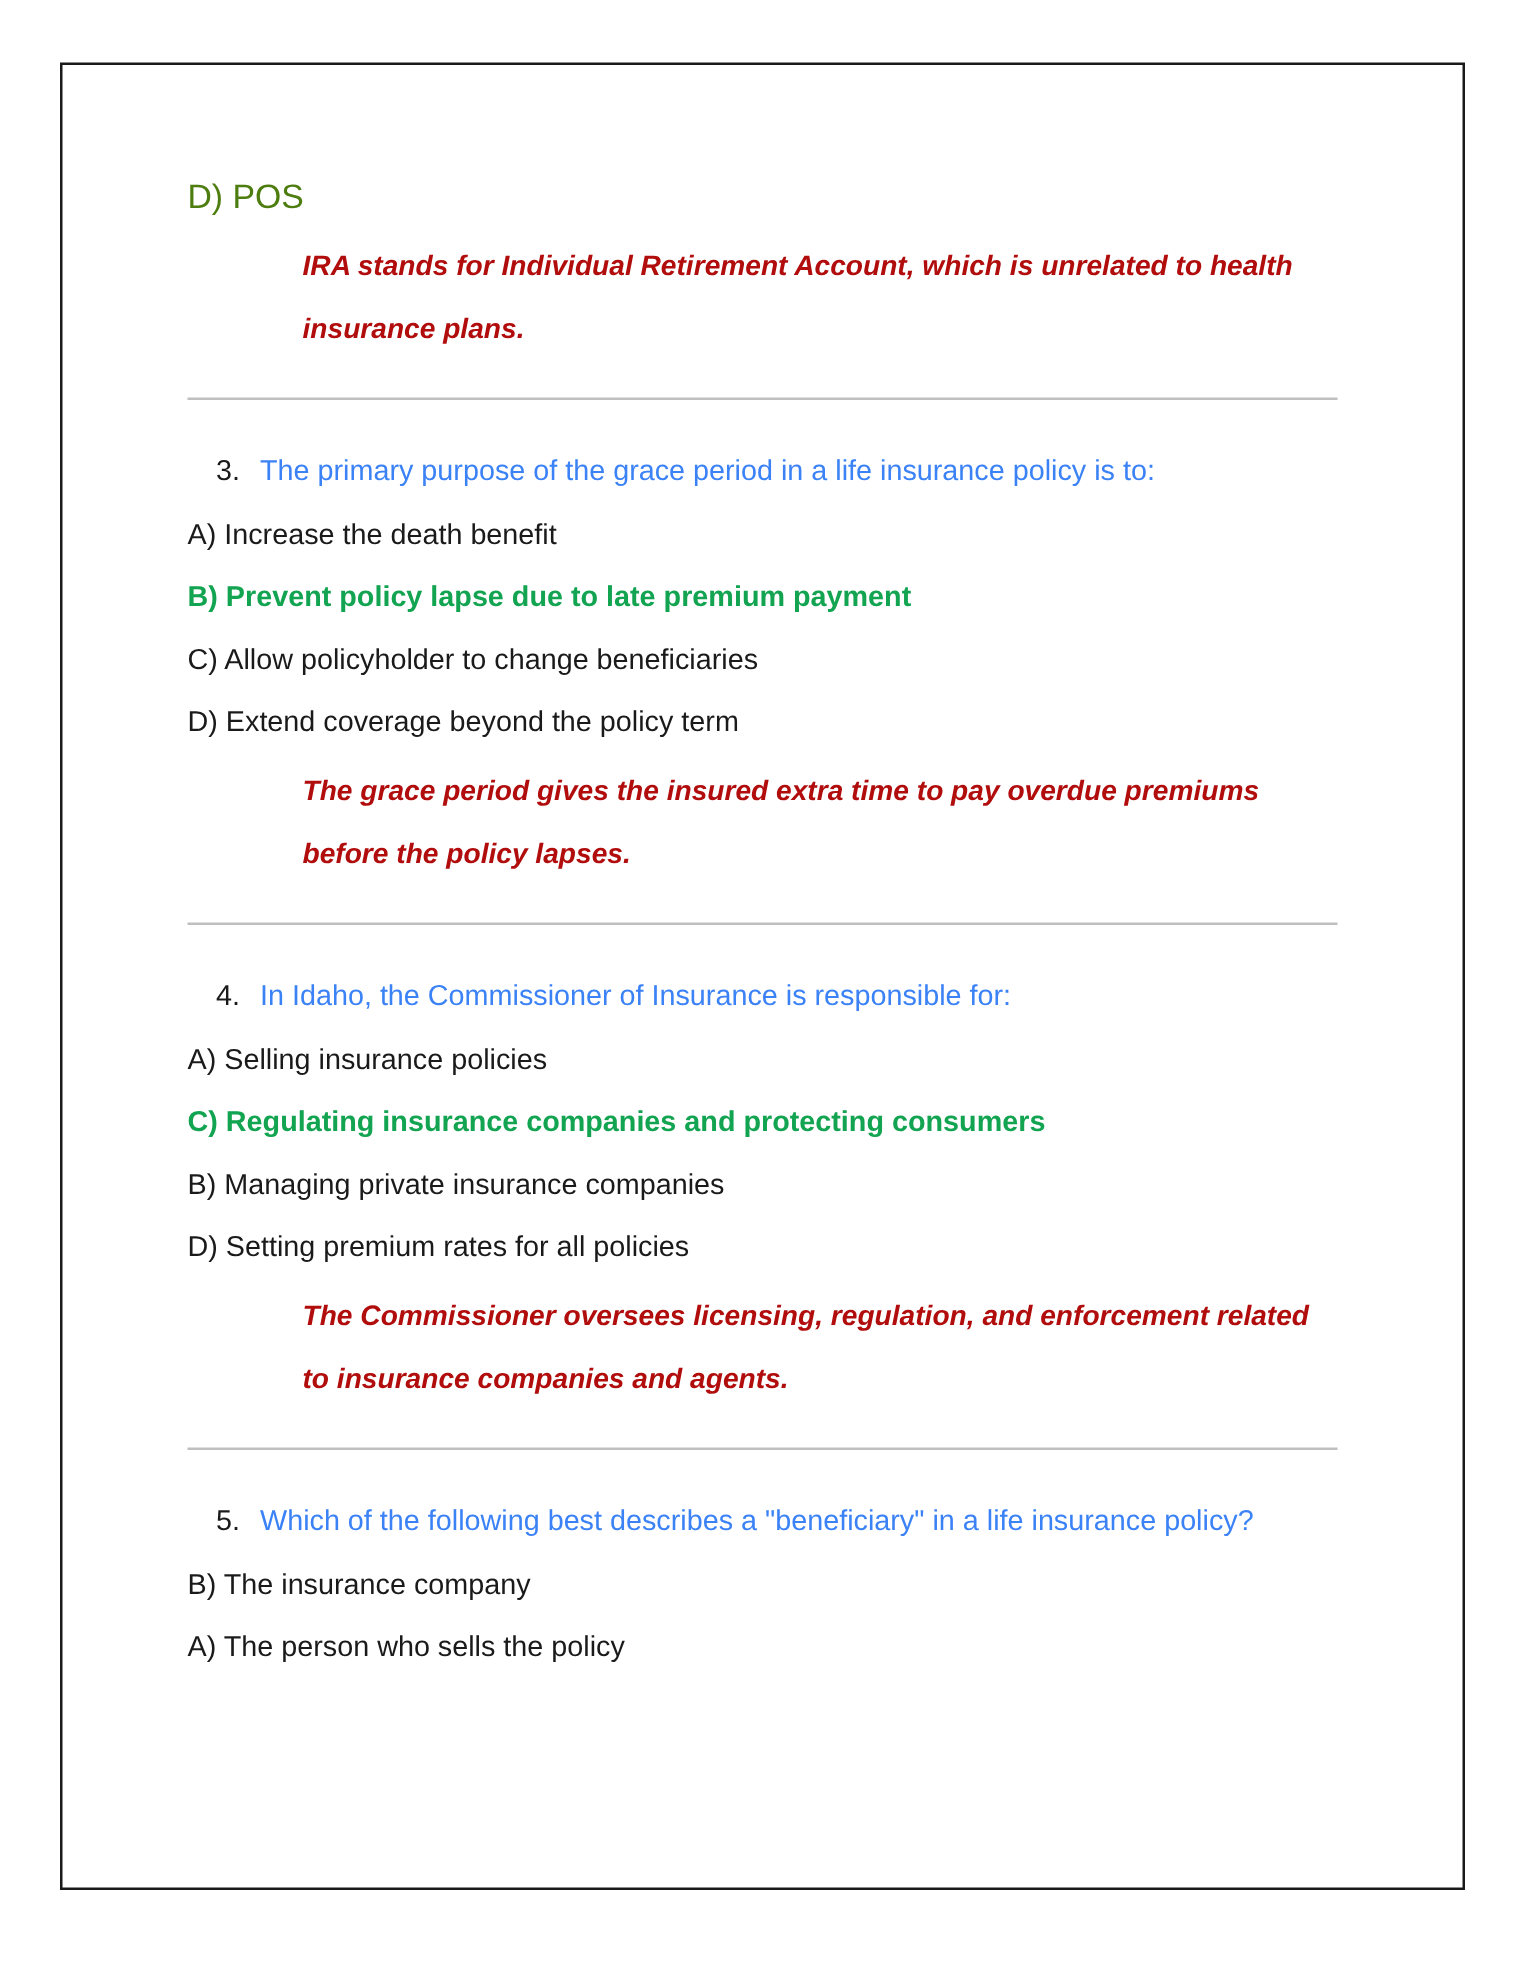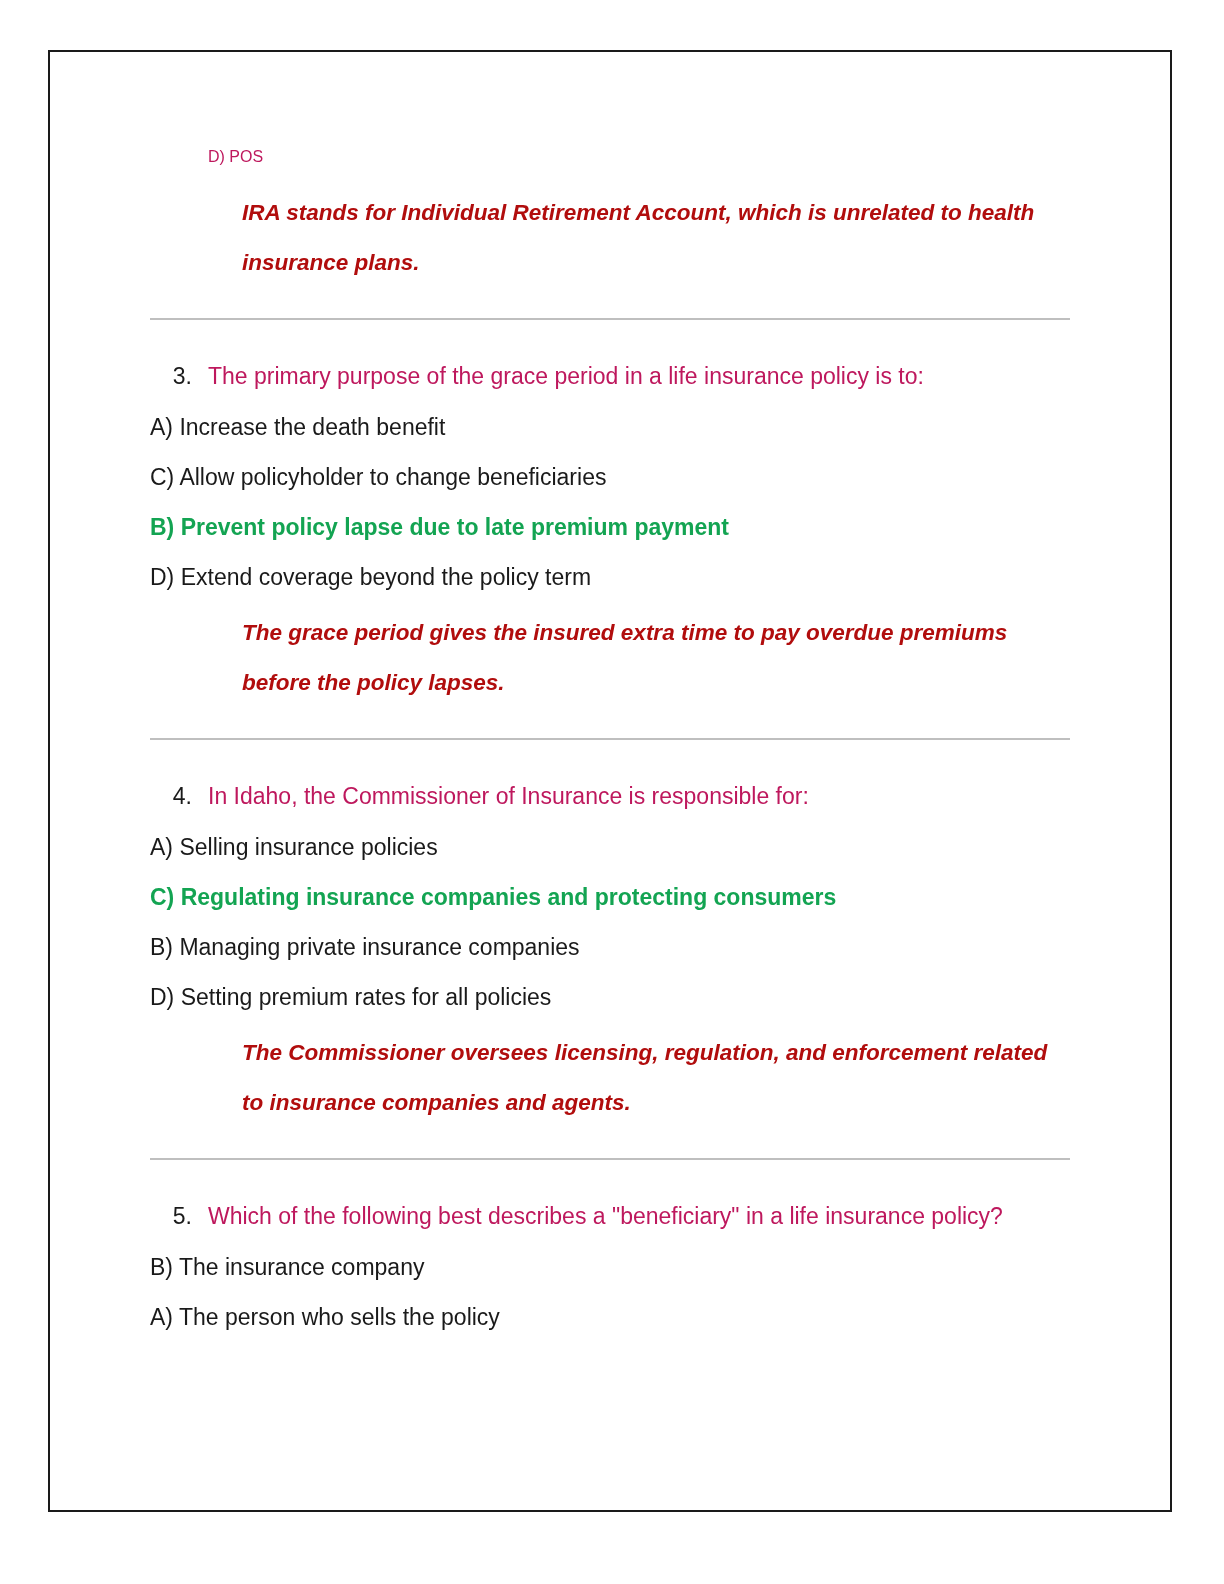--- a/index.html
+++ b/index.html
@@ -47,21 +47,21 @@
     width: 42px;
     min-width: 42px;
     text-align: right;
     padding-right: 16px;
     font-size: 23px;
     color: #1a1a1a;
     line-height: 52px;
   }
   .stem {
     font-size: 23px;
-    color: #be185d;
+    color: #3b82f6;
     line-height: 52px;
     max-width: 810px;
   }
   .opt {
     font-size: 23px;
     color: #1a1a1a;
     line-height: 50px;
   }
   .opt.correct {
     color: #13a452;
@@ -71,23 +71,22 @@
     margin-left: 92px;
     margin-top: 6px;
     font-size: 22.5px;
     color: #b10d0d;
     font-weight: bold;
     font-style: italic;
     line-height: 50px;
     max-width: 860px;
   }
   .orphan-opt {
-    margin-left: 58px;
-    font-size: 16px;
-    color: #be185d;
+    font-size: 27px;
+    color: #4d7c0f;
     line-height: 50px;
   }
 </style>
 </head>
 <body>
 
 <div class="page">
   <div class="content">
 
     <div class="qblock">
@@ -96,22 +95,22 @@
     </div>
 
     <div class="divider"></div>
 
     <div class="qblock">
       <div class="stem-row">
         <div class="qnum">3.</div>
         <div class="stem">The primary purpose of the grace period in a life insurance policy is to:</div>
       </div>
       <div class="opt">A) Increase the death benefit</div>
+      <div class="opt correct">B) Prevent policy lapse due to late premium payment</div>
       <div class="opt">C) Allow policyholder to change beneficiaries</div>
-      <div class="opt correct">B) Prevent policy lapse due to late premium payment</div>
       <div class="opt">D) Extend coverage beyond the policy term</div>
       <div class="expl">The grace period gives the insured extra time to pay overdue premiums before the policy lapses.</div>
     </div>
 
     <div class="divider"></div>
 
     <div class="qblock">
       <div class="stem-row">
         <div class="qnum">4.</div>
         <div class="stem">In Idaho, the Commissioner of Insurance is responsible for:</div>

